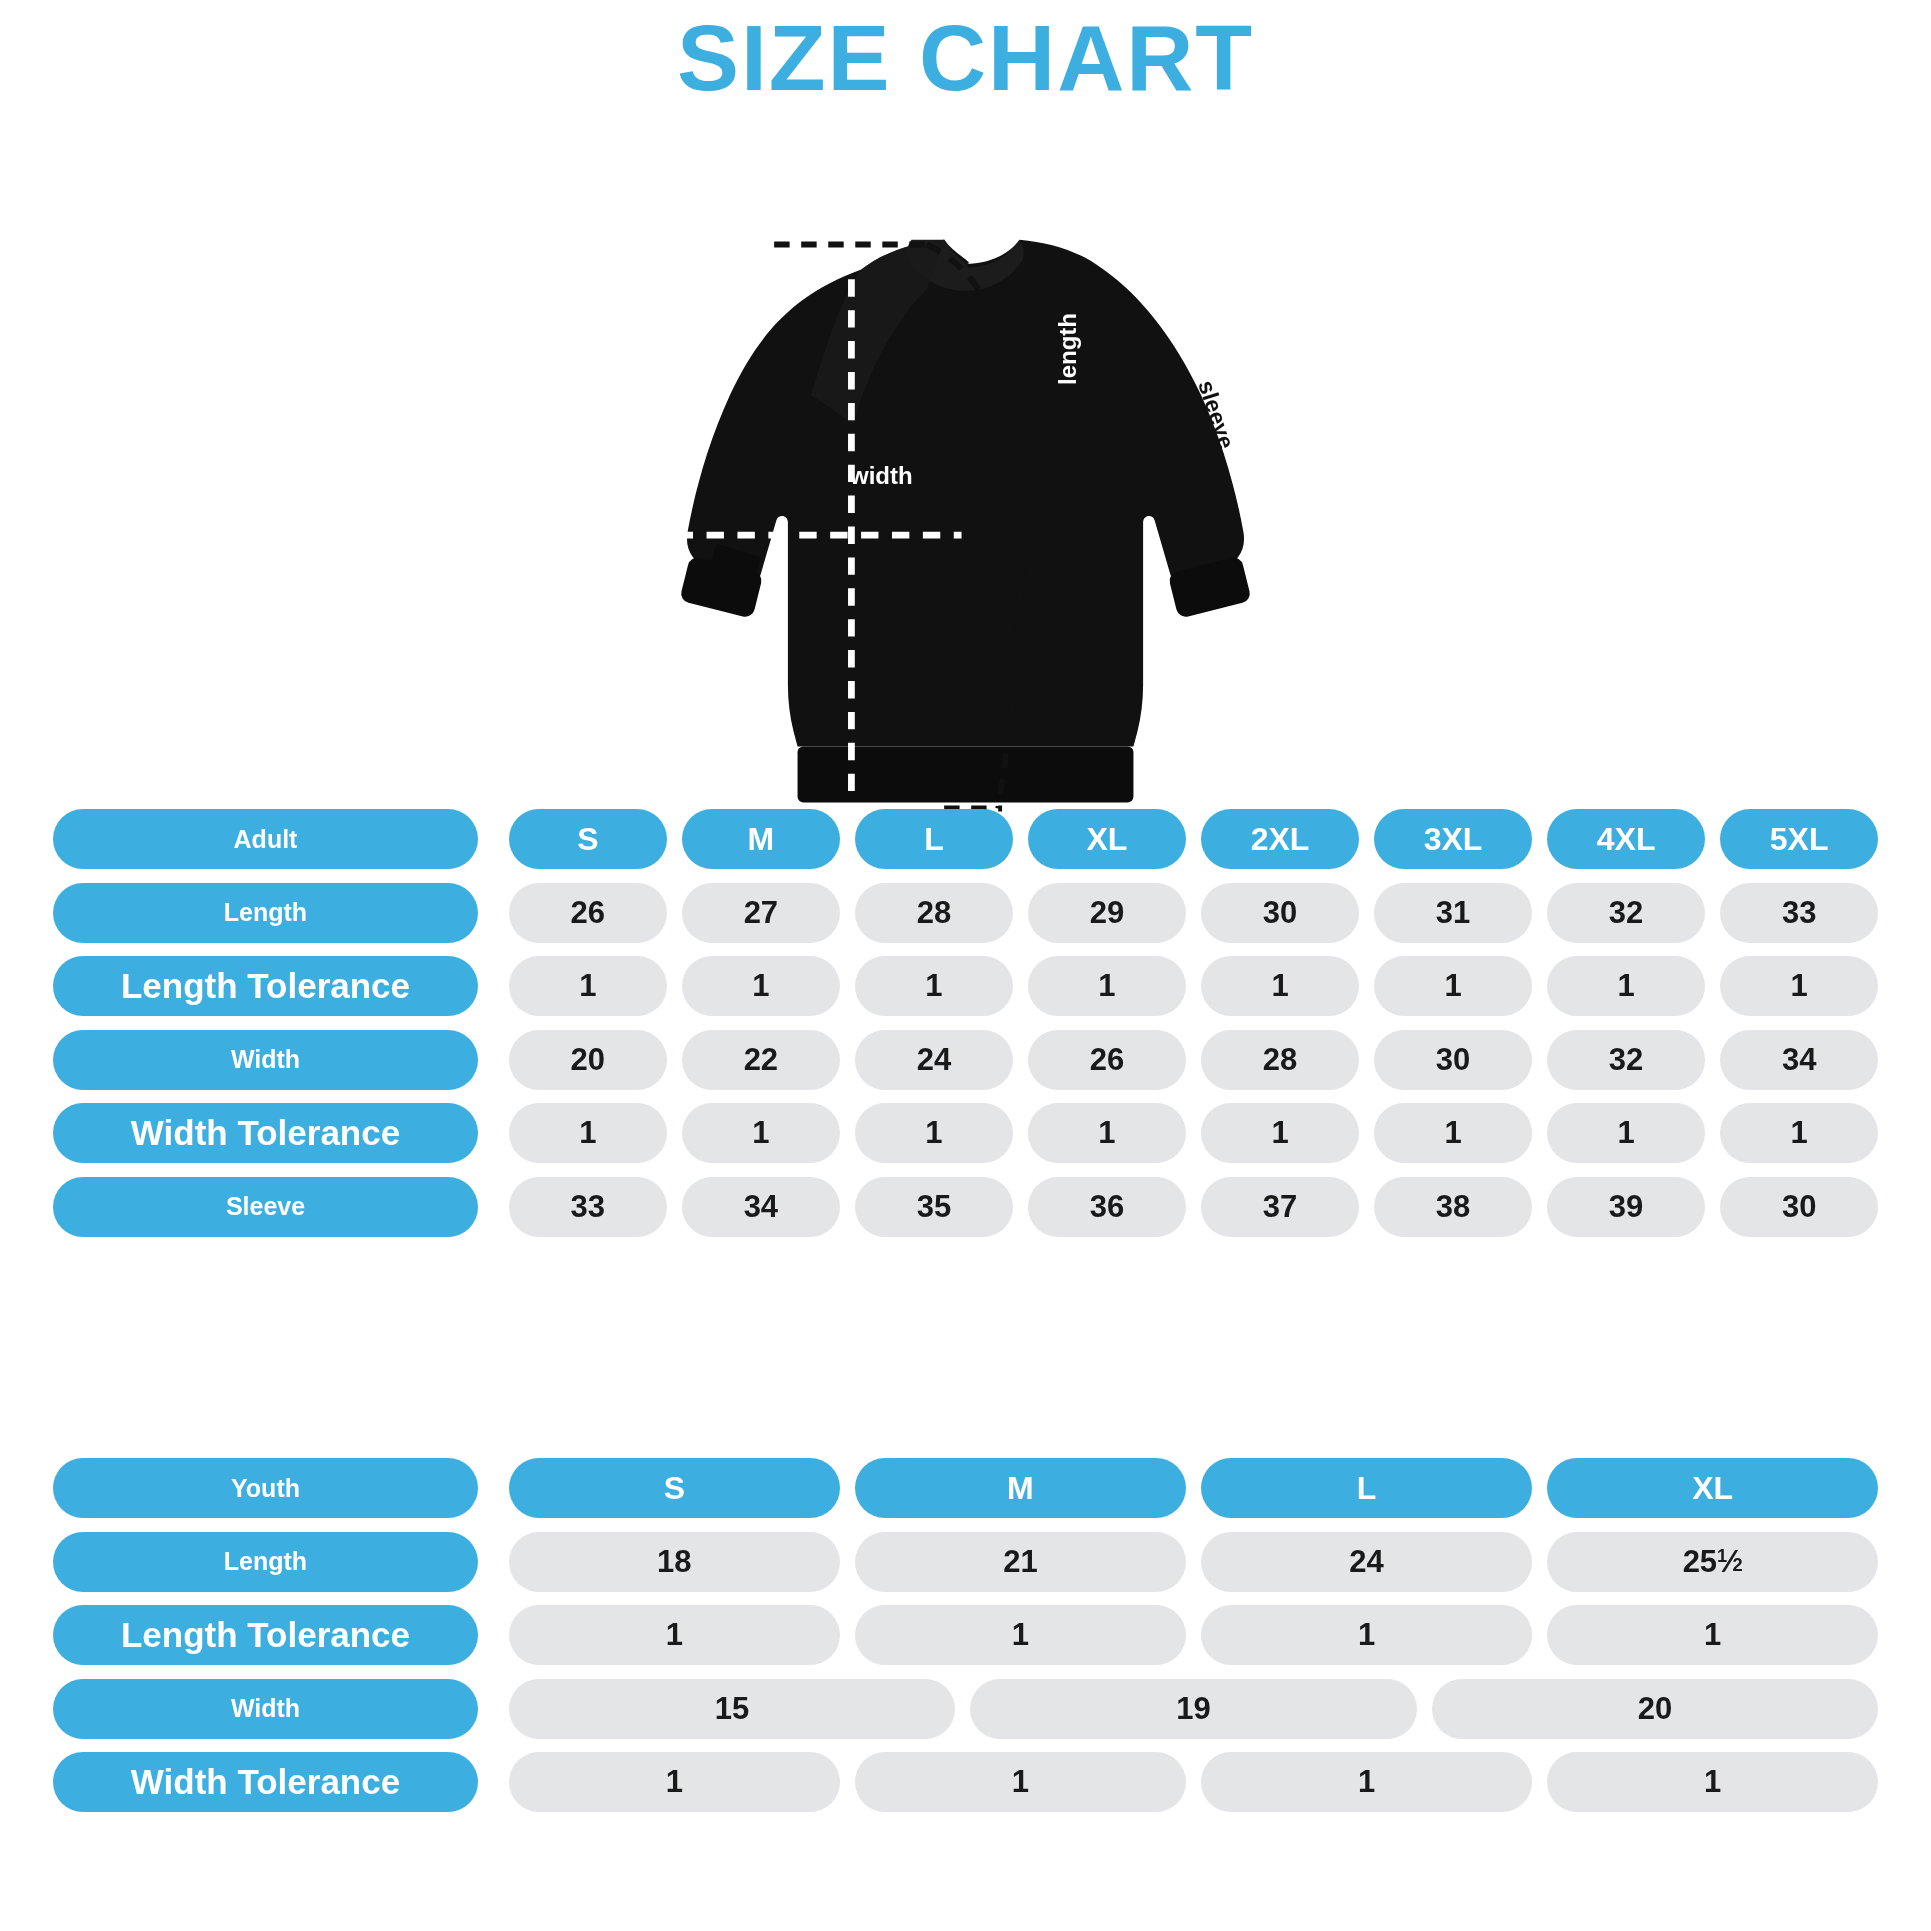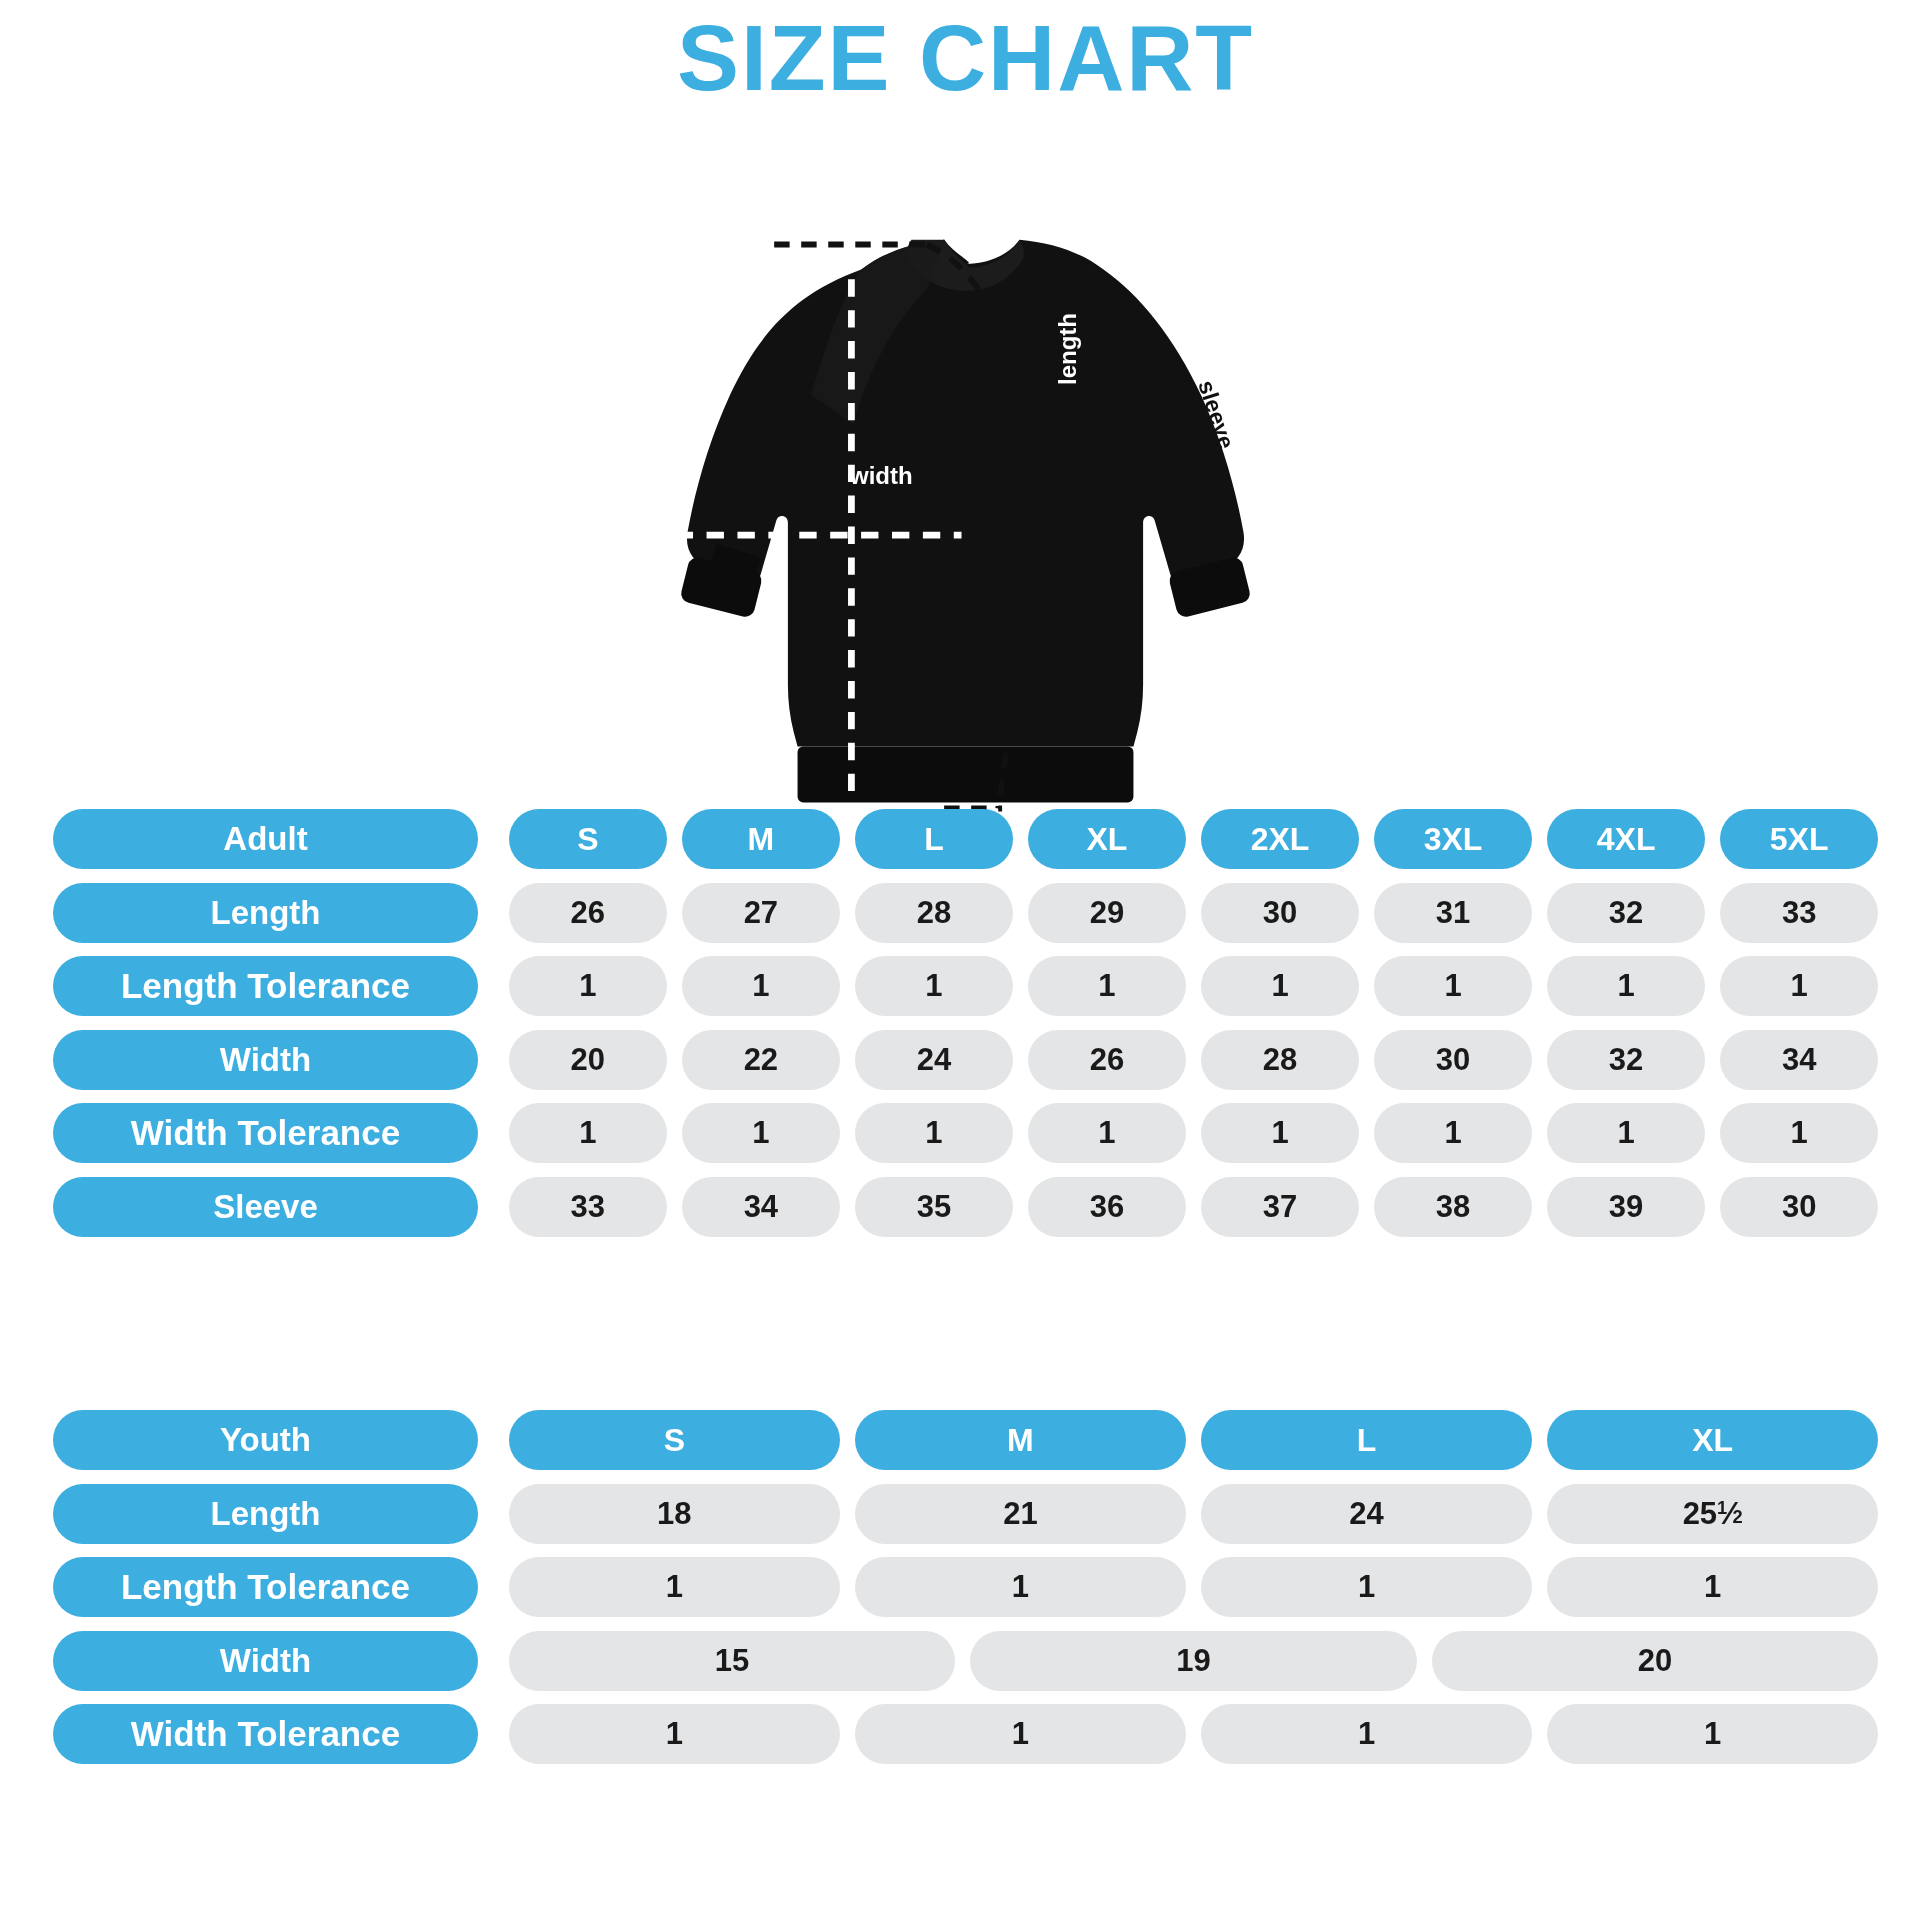--- a/index.html
+++ b/index.html
@@ -68,21 +68,21 @@
     font-size: 23px;
   }
 
   
   .table-block {
     position: absolute;
     left: 0;
     width: 1931px;
   }
   .adult-block { top: 809px; }
-  .youth-block { top: 1410px; }
+  .youth-block { top: 1458px; }
 
   .row {
     display: flex;
     align-items: center;
     margin-bottom: 13.5px;
     padding: 0 53px;
     box-sizing: border-box;
   }
 
   .cell {
@@ -96,21 +96,21 @@
   }
 
   .rowhead {
     width: 425px;
     flex: 0 0 425px;
     background: #3DAEE0;
     color: #ffffff;
     font-size: 35px;
     margin-right: 31px;
   }
-  .rowhead.big { font-size: 33px; }
+  .rowhead.big { font-size: 25px; }
 
   .datacell {
     flex: 1 1 0;
     background: #E3E5E7;
     color: #1a1a1a;
     font-size: 31px;
     margin-right: 15.4px;
   }
   .datacell:last-child { margin-right: 0; }
 

